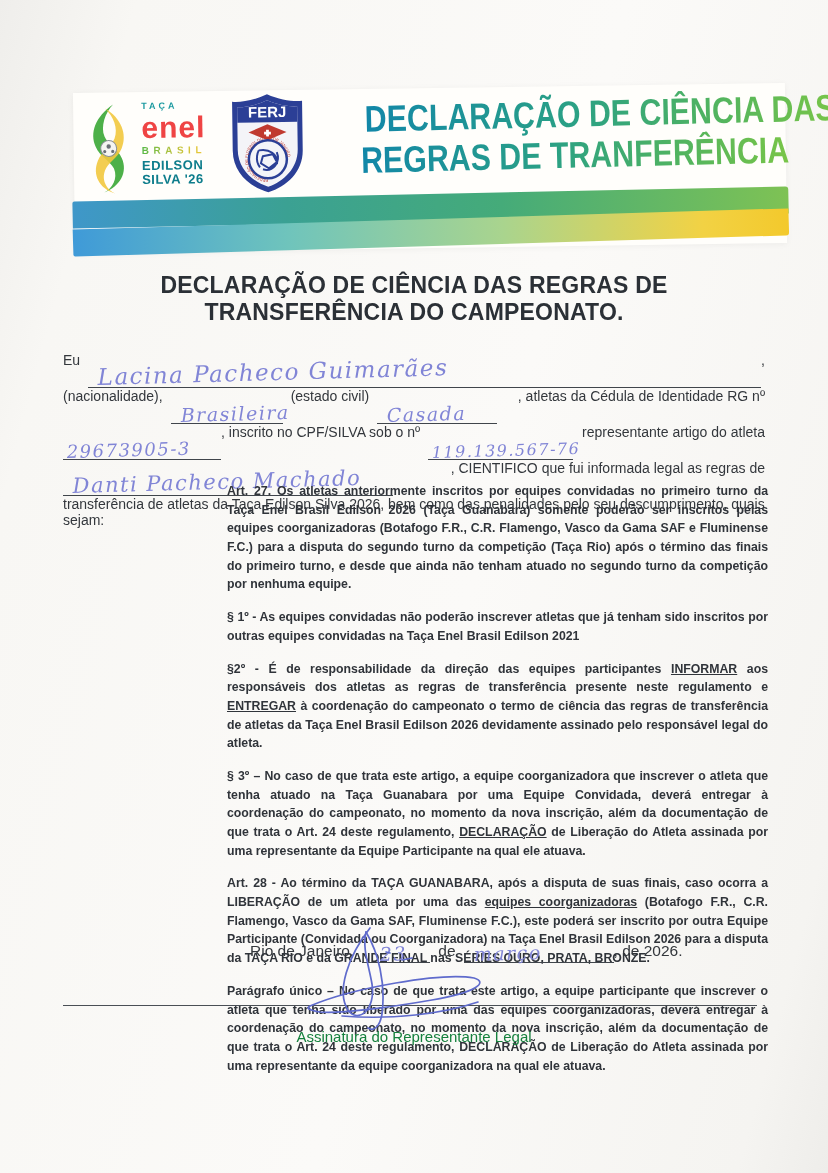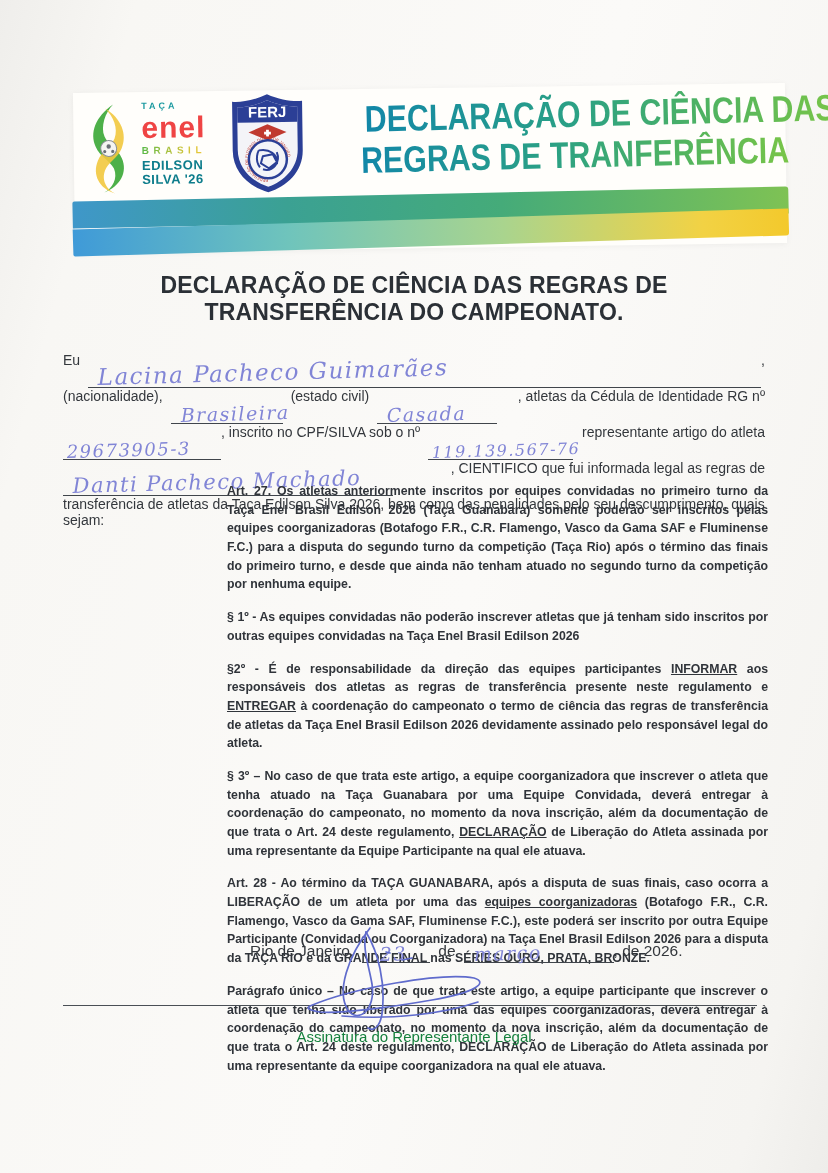--- a/index.html
+++ b/index.html
@@ -187,21 +187,21 @@
 
     <div class="iline" style="height:30px;">
       <span class="ilabel" style="white-space:normal;">transferência de atletas da Taça Edilson Silva 2026, bem como das penalidades pelo seu descumprimento, quais sejam:</span>
     </div>
   </div>
 
   <div class="rules">
 
     <p><span>Art. 27. Os atletas anteriormente inscritos por equipes convidadas no primeiro turno da Taça Enel Brasil Edilson 2026 (Taça Guanabara) somente poderão ser inscritos pelas equipes coorganizadoras (Botafogo F.R., C.R. Flamengo, Vasco da Gama SAF e Fluminense F.C.) para a disputa do segundo turno da competição (Taça Rio) após o término das finais do primeiro turno, e desde que ainda não tenham atuado no segundo turno da competição por nenhuma equipe.</span></p>
 
-    <p><span>§ 1º - As equipes convidadas não poderão inscrever atletas que já tenham sido inscritos por outras equipes convidadas na Taça Enel Brasil Edilson 2026</span></p>
+    <p><span>§ 1º - As equipes convidadas não poderão inscrever atletas que já tenham sido inscritos por outras equipes convidadas na Taça Enel Brasil Edilson 2021</span></p>
 
     <p><span>§2º - É de responsabilidade da direção das equipes participantes </span><span class="useg">INFORMAR</span><span> aos responsáveis dos atletas as regras de transferência presente neste regulamento e </span><span class="useg">ENTREGAR</span><span> à coordenação do campeonato o termo de ciência das regras de transferência de atletas da Taça Enel Brasil Edilson 2026 devidamente assinado pelo responsável legal do atleta.</span></p>
 
     <p><span>§ 3º – No caso de que trata este artigo, a equipe coorganizadora que inscrever o atleta que tenha atuado na Taça Guanabara por uma Equipe Convidada, deverá entregar à coordenação do campeonato, no momento da nova inscrição, além da documentação de que trata o Art. 24 deste regulamento, </span><span class="useg">DECLARAÇÃO</span><span> de Liberação do Atleta assinada por uma representante da Equipe Participante na qual ele atuava.</span></p>
 
     <p><span>Art. 28 - Ao término da TAÇA GUANABARA, após a disputa de suas finais, caso ocorra a LIBERAÇÃO de um atleta por uma das </span><span class="useg">equipes coorganizadoras</span><span> (Botafogo F.R., C.R. Flamengo, Vasco da Gama SAF, Fluminense F.C.), este poderá ser inscrito por outra Equipe Participante (Convidada ou Coorganizadora) na Taça Enel Brasil Edilson 2026 para a disputa da TAÇA RIO e da GRANDE FINAL nas SÉRIES OURO, PRATA, BRONZE.</span></p>
 
     <p><span>Parágrafo único – No caso de que trata este artigo, a equipe participante que inscrever o atleta que tenha sido liberado por uma das equipes coorganizadoras, deverá entregar à coordenação do campeonato, no momento da nova inscrição, além da documentação de que trata o Art. 24 deste regulamento, DECLARAÇÃO de Liberação do Atleta assinada por uma representante da equipe coorganizadora na qual ele atuava.</span></p>
   </div>
 

